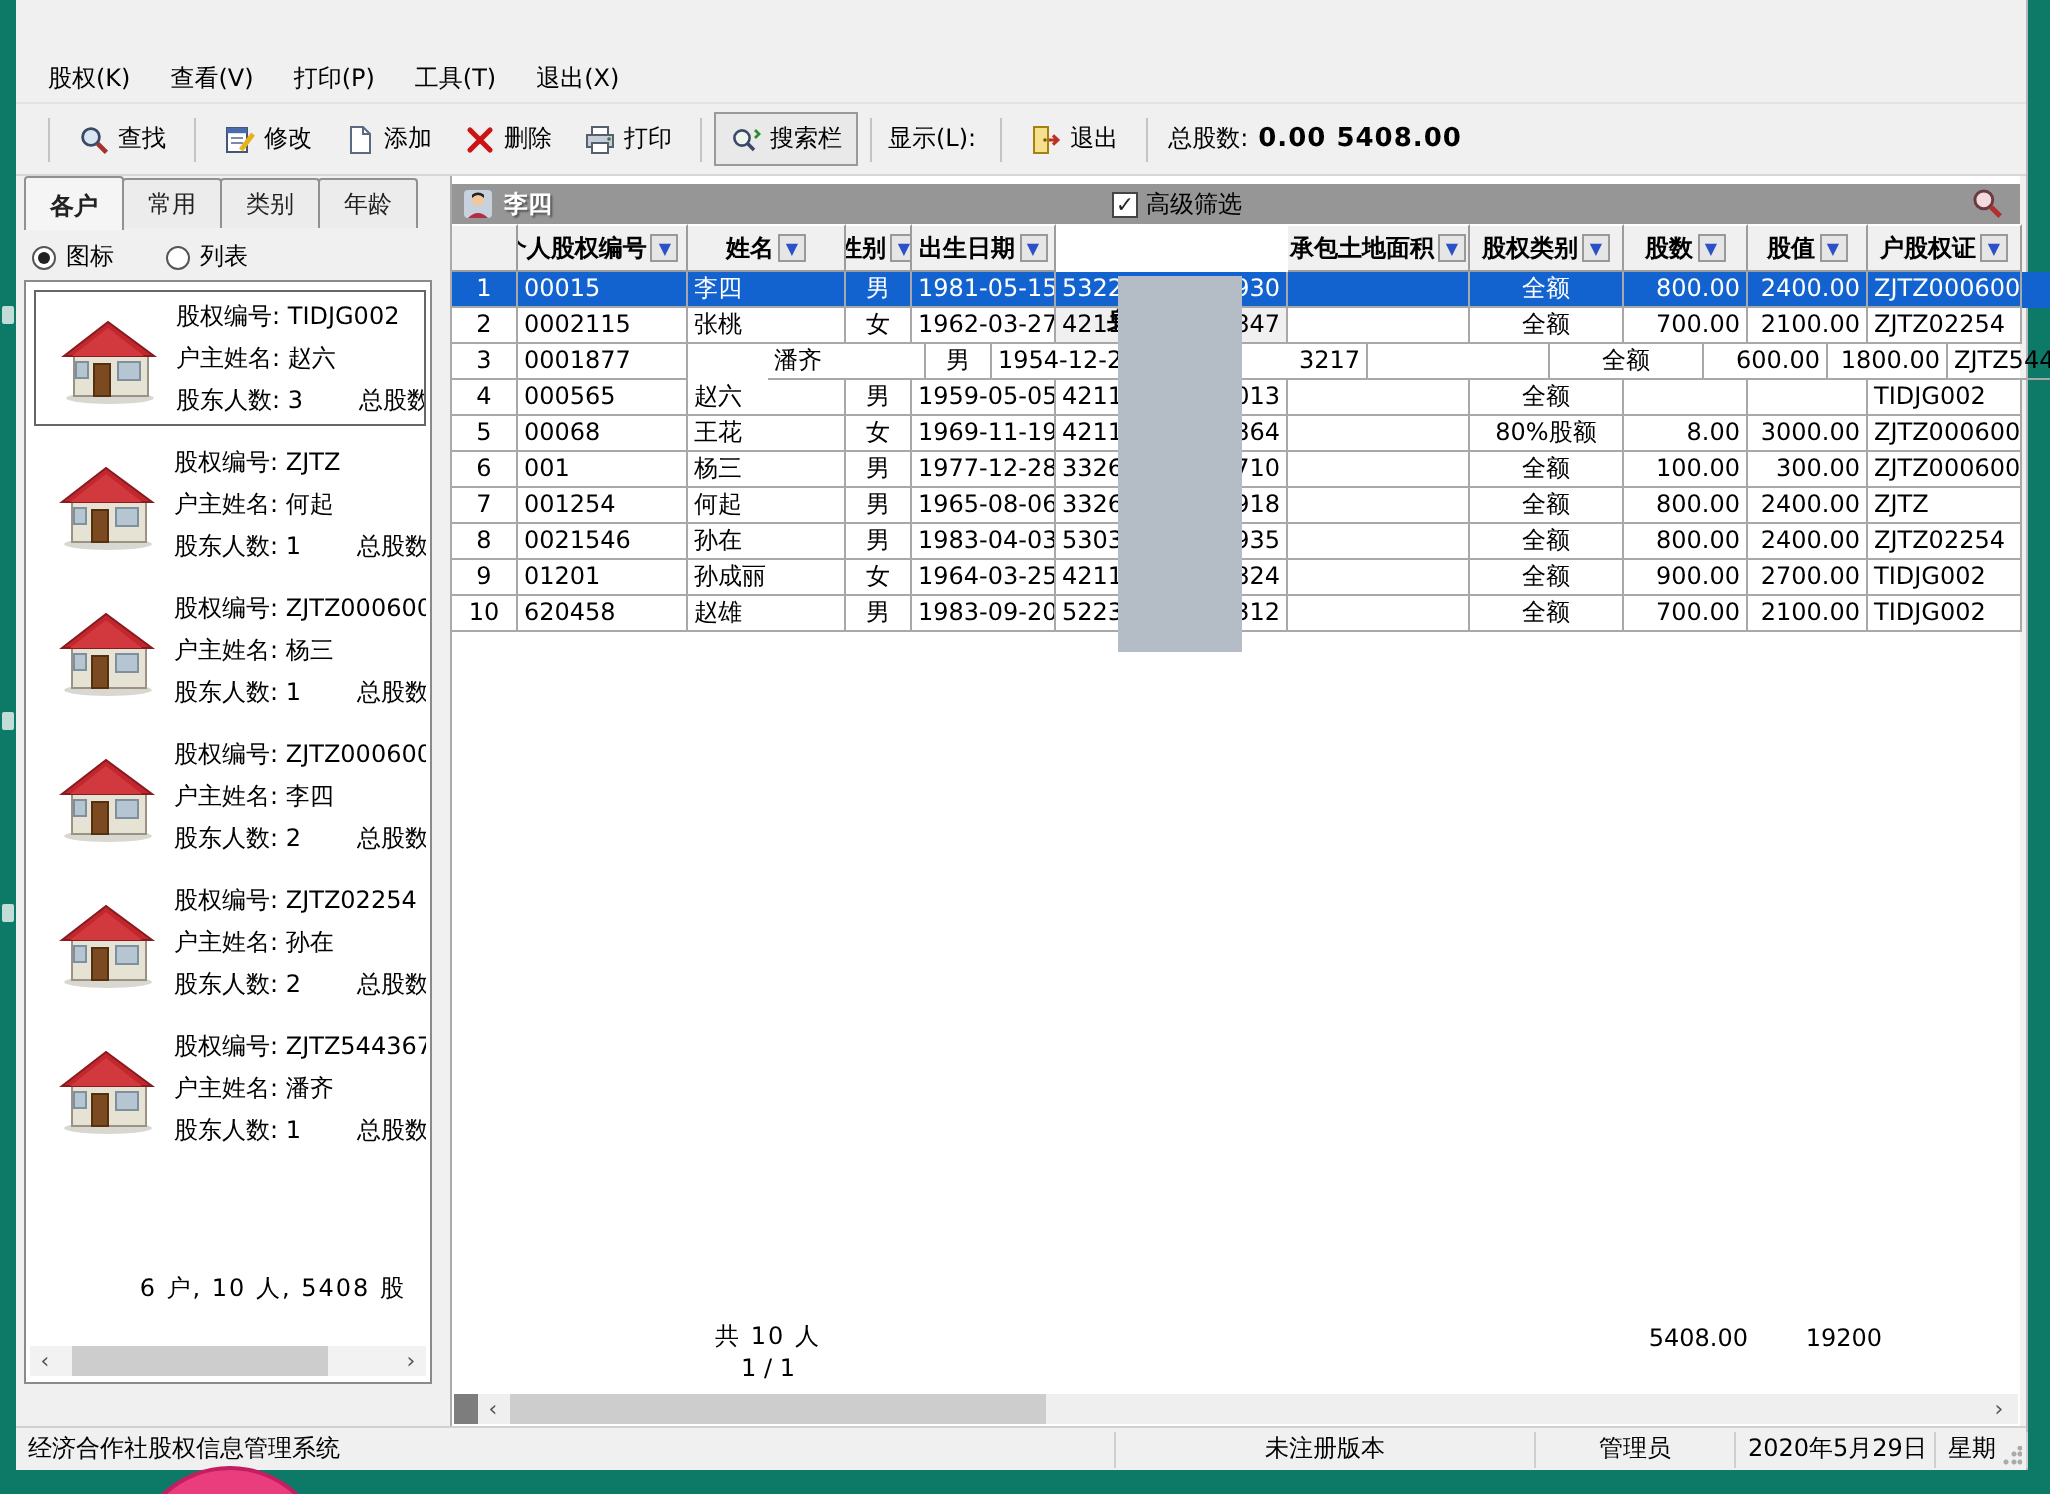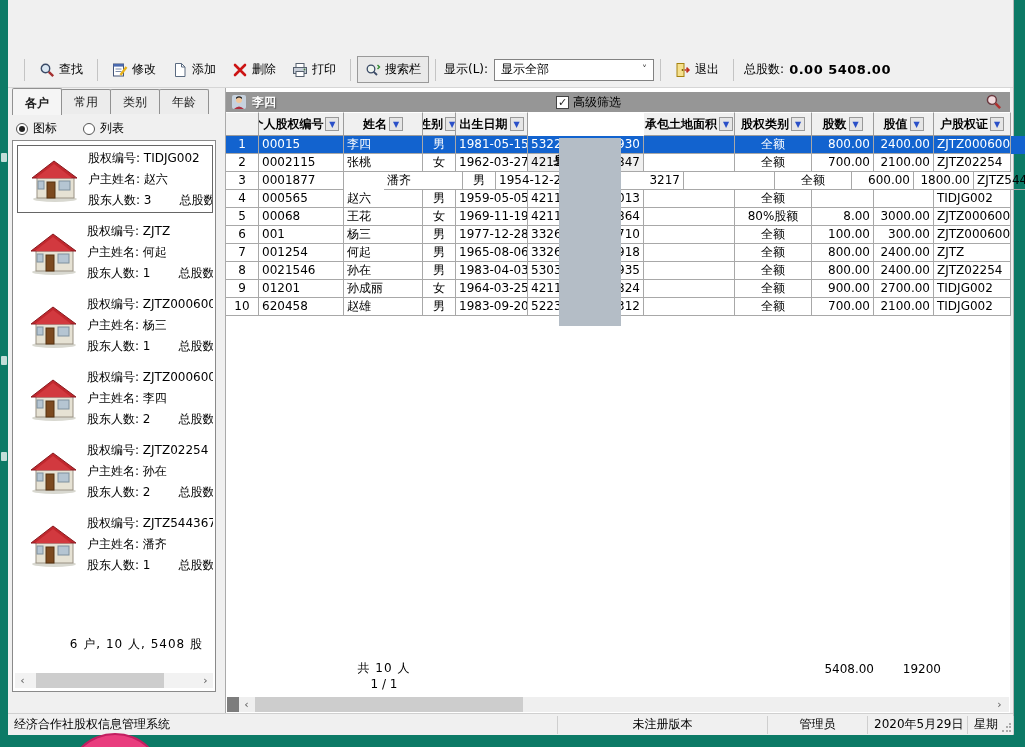--- a/index.html
+++ b/index.html
@@ -99,20 +99,27 @@
 </head>
 <body>
 
 <span class="desk-mark" style="left:1px; top:153px;"></span>
 <span class="desk-mark" style="left:1px; top:356px;"></span>
 <span class="desk-mark" style="left:1px; top:452px;"></span>
 
 <div class="window">
 
 
+  <div class="menubar" id="menubar">
+      <div class="menu-item">股权(K)</div>
+      <div class="menu-item">查看(V)</div>
+      <div class="menu-item">打印(P)</div>
+      <div class="menu-item">工具(T)</div>
+      <div class="menu-item">退出(X)</div>
+    </div>
 
   <div class="toolbar">
     <div class="tb-sep"></div>
     <div class="tb-btn">
       <svg width="16" height="16" viewBox="0 0 16 16">
         <circle cx="6.5" cy="6.5" r="4.2" fill="#d9e6f2" stroke="#3a4a66" stroke-width="1.4"></circle>
         <line x1="9.8" y1="9.8" x2="14.2" y2="14.2" stroke="#a43030" stroke-width="2.4"></line>
       </svg>
       <span>查找</span>
     </div>
@@ -153,24 +160,20 @@
     <div class="tb-btn toggled">
       <svg width="16" height="16" viewBox="0 0 16 16">
         <circle cx="6" cy="7" r="3.8" fill="#eef4ee" stroke="#3a4a66" stroke-width="1.3"></circle>
         <line x1="8.8" y1="9.8" x2="12" y2="13" stroke="#3a4a66" stroke-width="1.8"></line>
         <path d="M12.5 3 l2 2 l-2 2" fill="none" stroke="#2d8a2d" stroke-width="1.4"></path>
       </svg>
       <span>搜索栏</span>
     </div>
     <div class="tb-sep"></div>
     <span class="display-label">显示(L):</span>
-    <div class="display-select">
-      <span>显示全部</span>
-      <span class="chev">˅</span>
-    </div>
     <div class="tb-sep"></div>
     <div class="tb-btn">
       <svg width="16" height="16" viewBox="0 0 16 16">
         <rect x="2" y="1.5" width="7" height="13" fill="#f5e08e" stroke="#a5820f"></rect>
         <circle cx="7.5" cy="8" r="0.9" fill="#7a5a00"></circle>
         <path d="M9.5 8 h4 m-2 -2.3 l2.4 2.3 l-2.4 2.3" fill="none" stroke="#c03020" stroke-width="1.6"></path>
       </svg>
       <span>退出</span>
     </div>
     <div class="tb-sep"></div>

